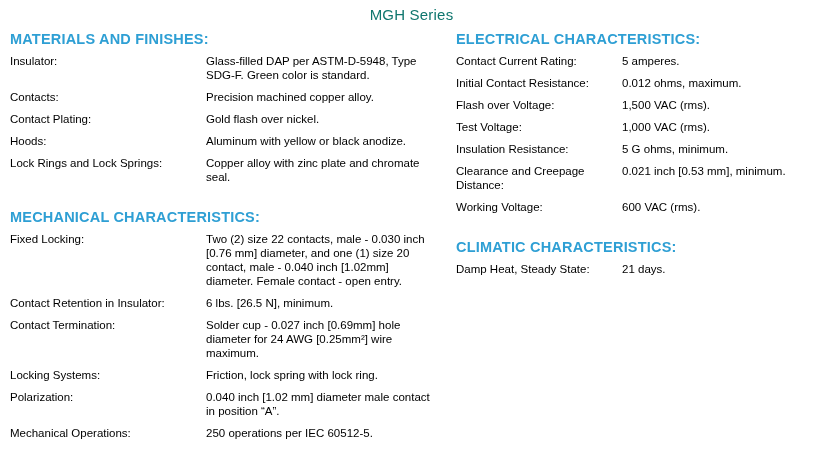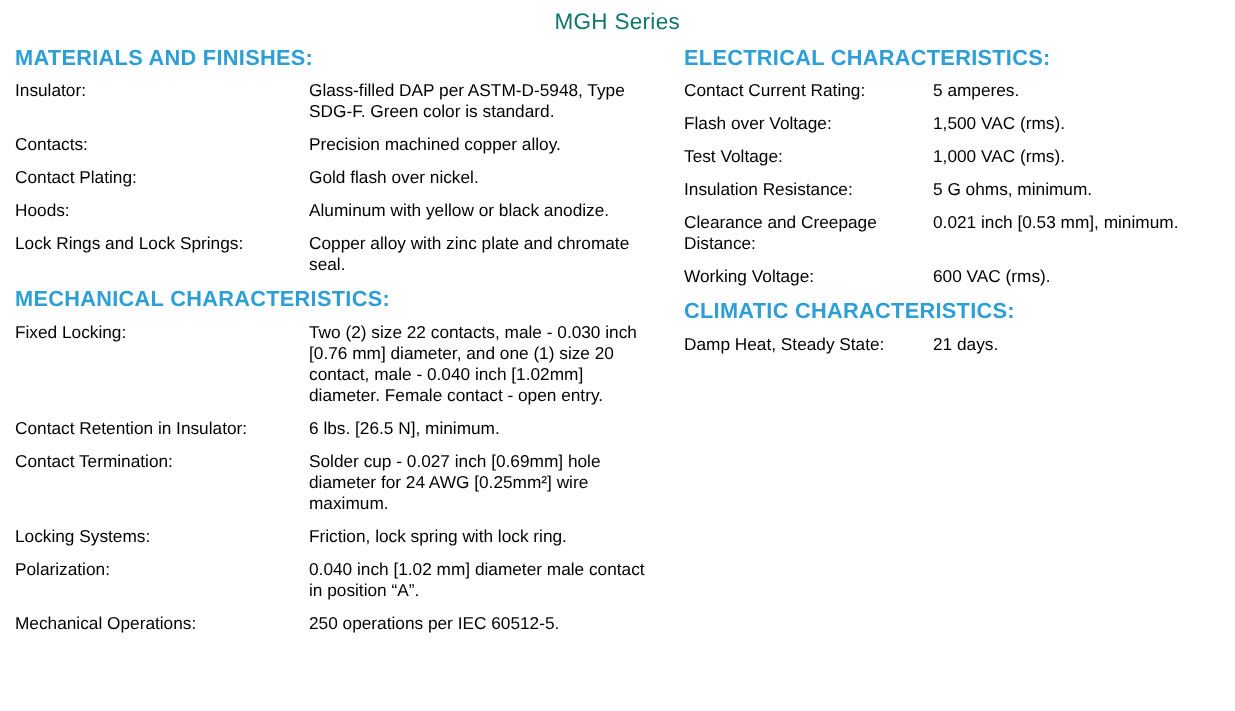--- a/index.html
+++ b/index.html
@@ -42,21 +42,21 @@
     box-sizing: border-box;
   }
   .section-heading {
     color: #2e9fd4;
     font-size: 14.5px;
     font-weight: bold;
     letter-spacing: 0.2px;
     margin: 0 0 7px 0;
   }
   .section-heading.spaced {
-    margin-top: 0;
+    margin-top: 17px;
   }
   table.spec {
     border-collapse: collapse;
     width: 100%;
   }
   table.spec td {
     vertical-align: top;
     padding: 0 0 8px 0;
     font-size: 11.5px;
     line-height: 1.22;
@@ -146,20 +146,24 @@
 
     <div class="section">
       <div class="section-heading">ELECTRICAL CHARACTERISTICS:</div>
       <table class="spec">
         <tbody>
           <tr>
             <td class="label">Contact Current Rating:</td>
             <td class="value">5 amperes.</td>
           </tr>
           <tr>
+            <td class="label">Initial Contact Resistance:</td>
+            <td class="value">0.012 ohms, maximum.</td>
+          </tr>
+          <tr>
             <td class="label">Flash over Voltage:</td>
             <td class="value">1,500 VAC (rms).</td>
           </tr>
           <tr>
             <td class="label">Test Voltage:</td>
             <td class="value">1,000 VAC (rms).</td>
           </tr>
           <tr>
             <td class="label">Insulation Resistance:</td>
             <td class="value">5 G ohms, minimum.</td>

